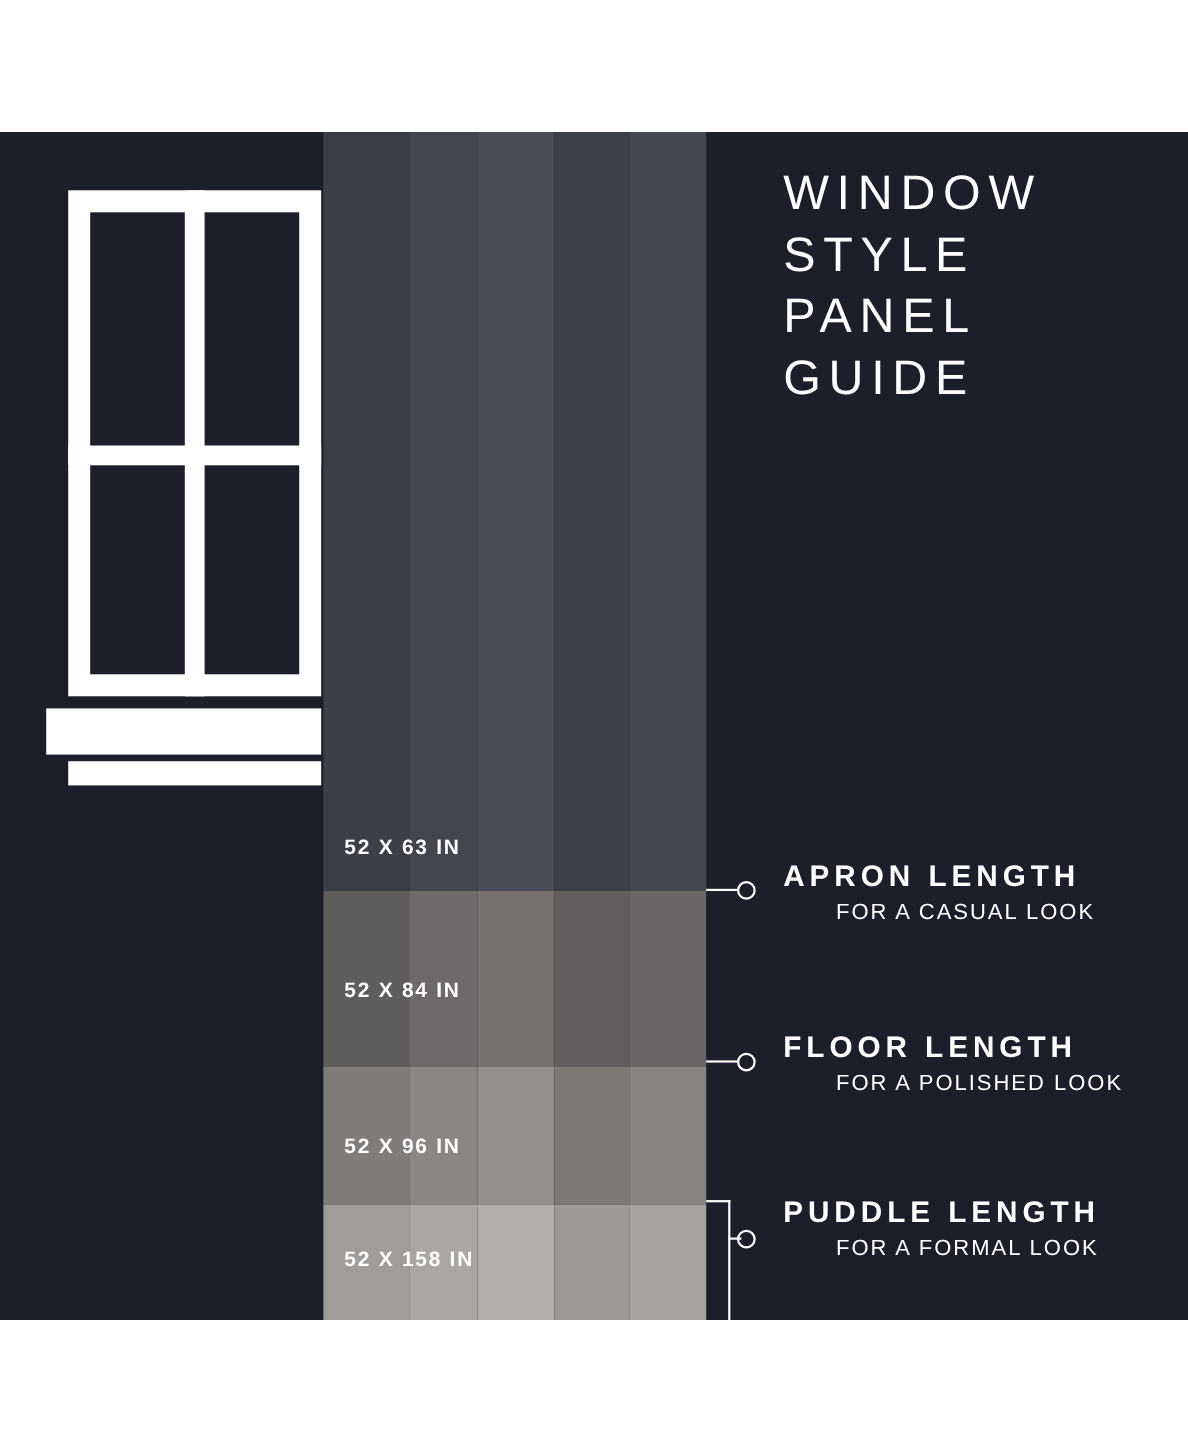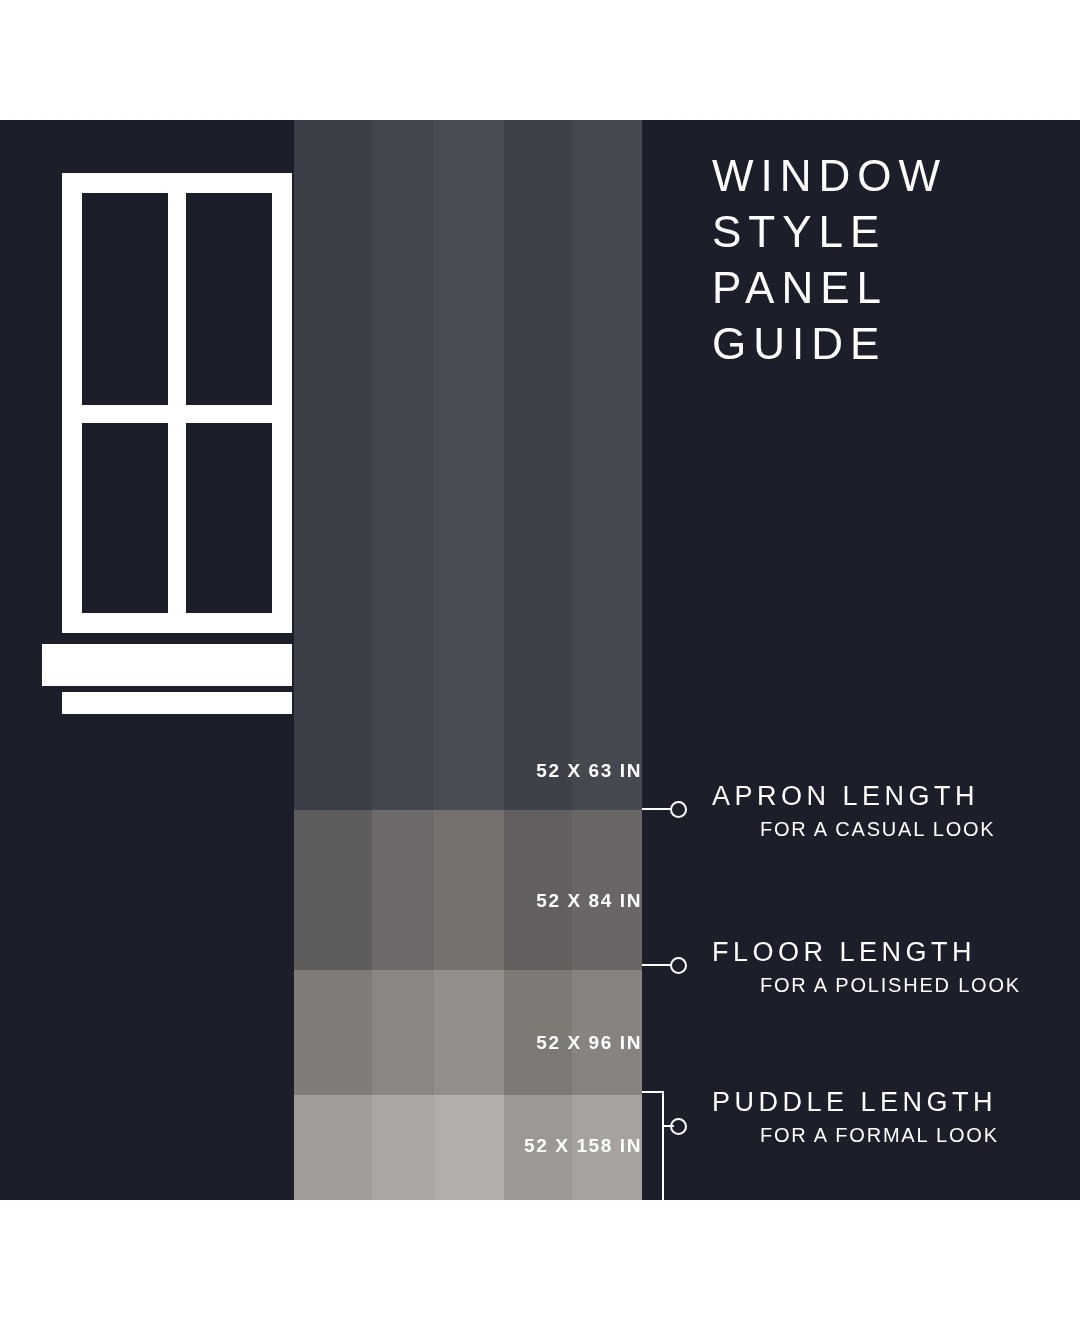--- a/index.html
+++ b/index.html
@@ -99,36 +99,37 @@
   
   .s1 { width: 78px; }
   .s2 { width: 62px; }
   .s3 { width: 70px; }
   .s4 { width: 68px; }
   .s5 { width: 70px; }
 
   .label {
     position: absolute;
     width: 348px;
-    text-align: right;
+    text-align: left;
     color: #ffffff;
     font-size: 19px;
     letter-spacing: 1.6px;
     font-weight: 700;
+    padding-left: 19px;
   }
 
   
   .callout {
     position: absolute;
     color: #ffffff;
   }
   .callout .title {
     font-size: 27px;
     letter-spacing: 4.5px;
-    font-weight: 400;
+    font-weight: 700;
     white-space: nowrap;
   }
   .callout .sub {
     font-size: 20px;
     letter-spacing: 1.8px;
     font-weight: 400;
     white-space: nowrap;
     margin-top: 6px;
     margin-left: 48px;
   }

